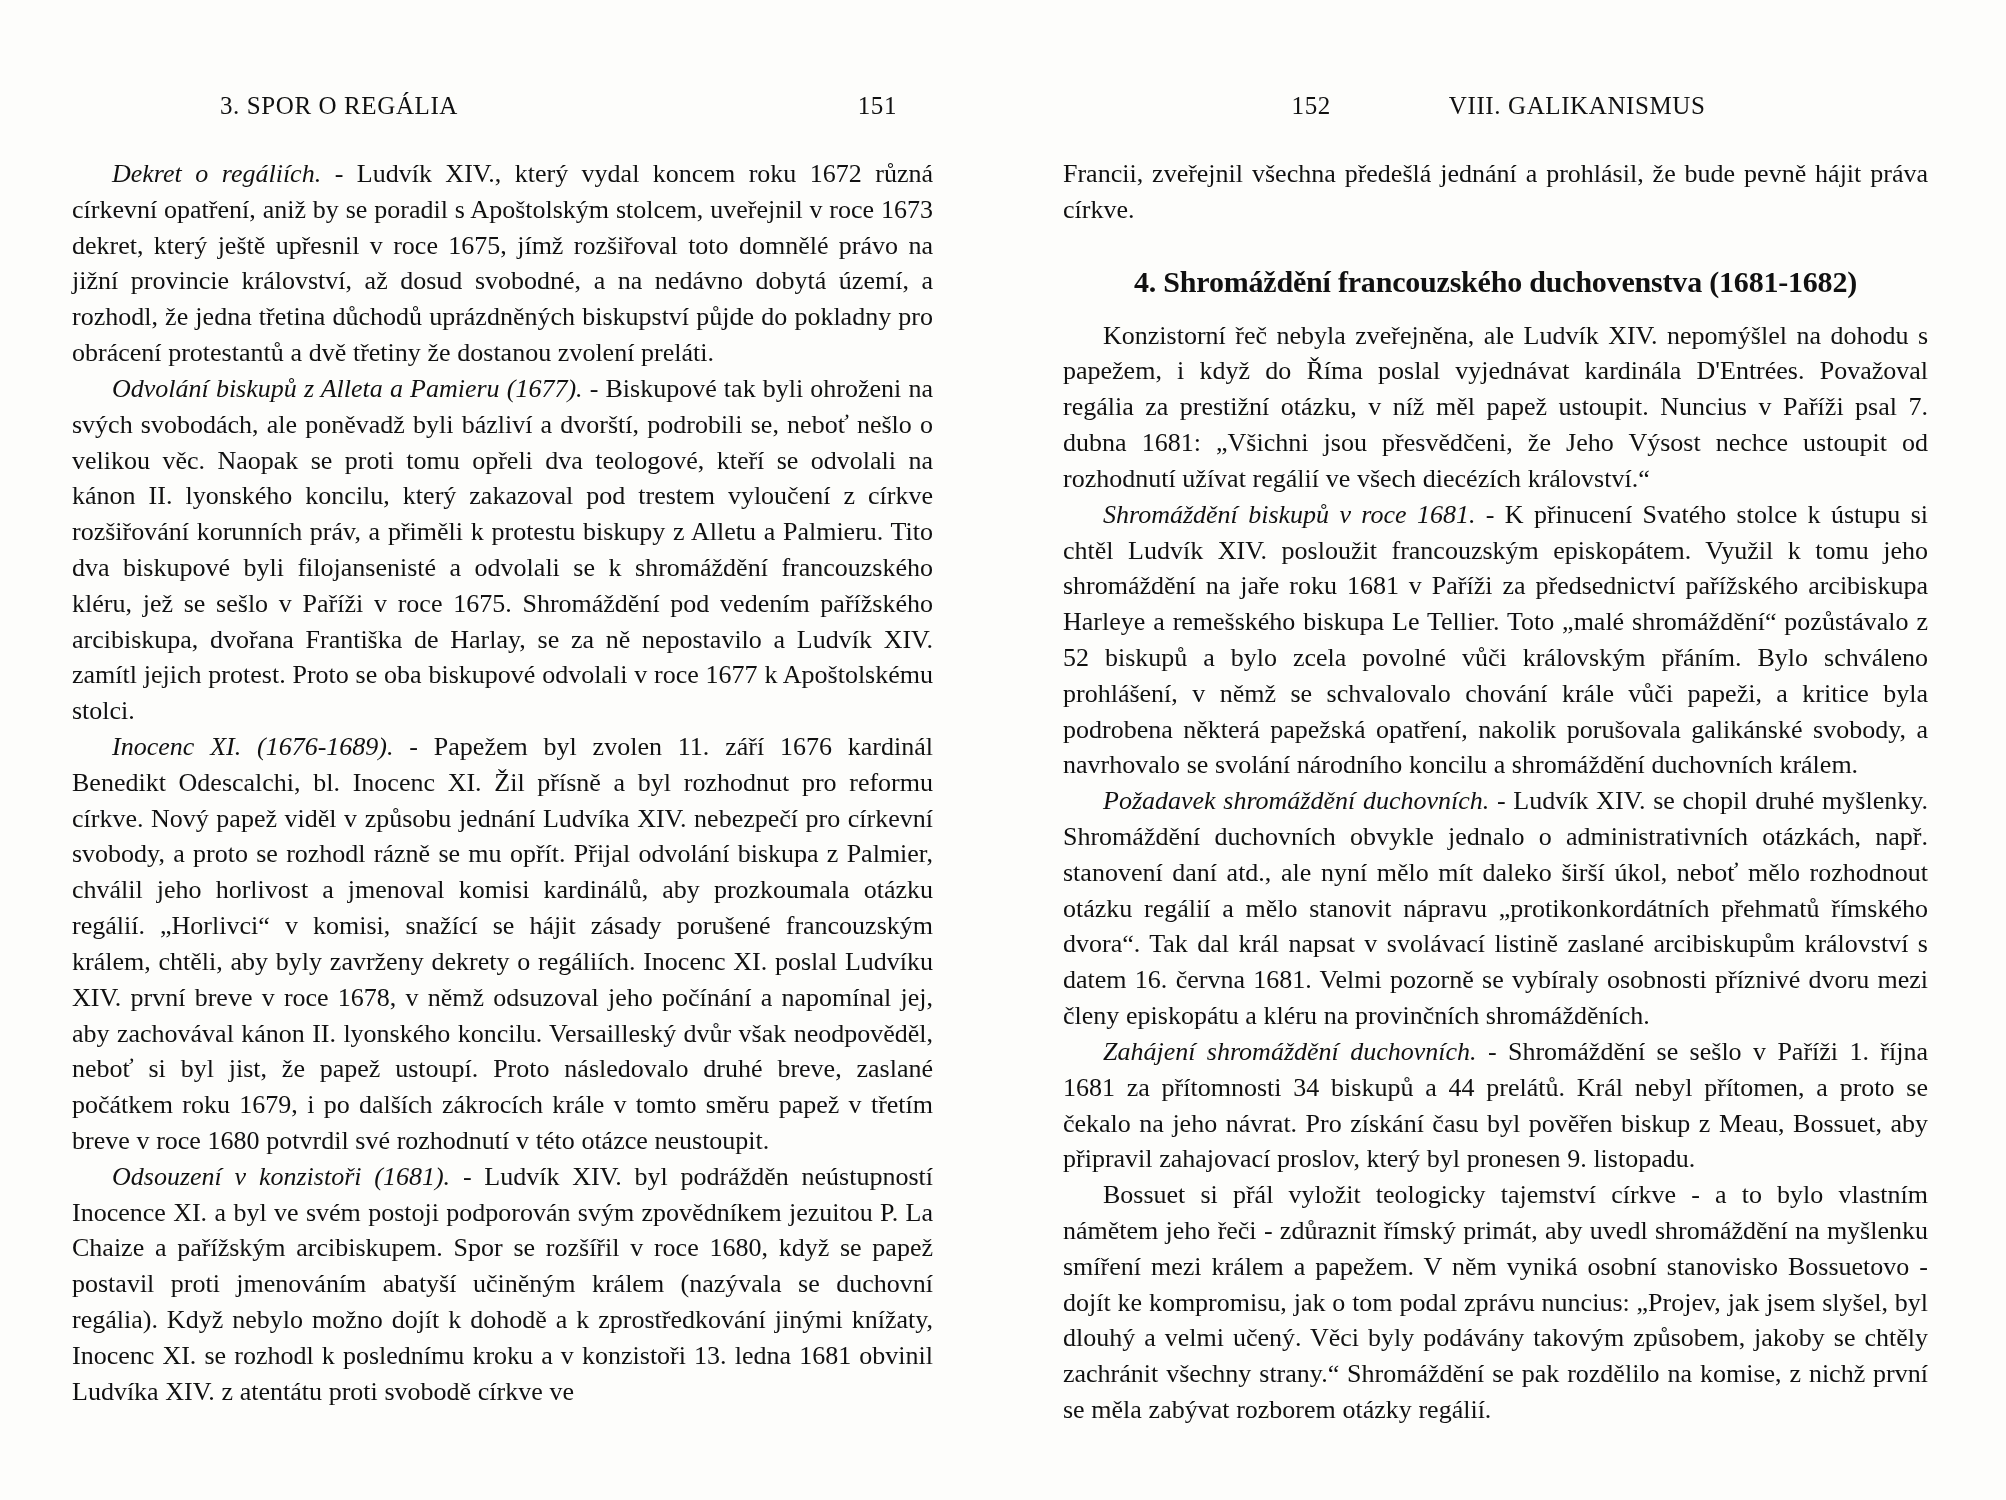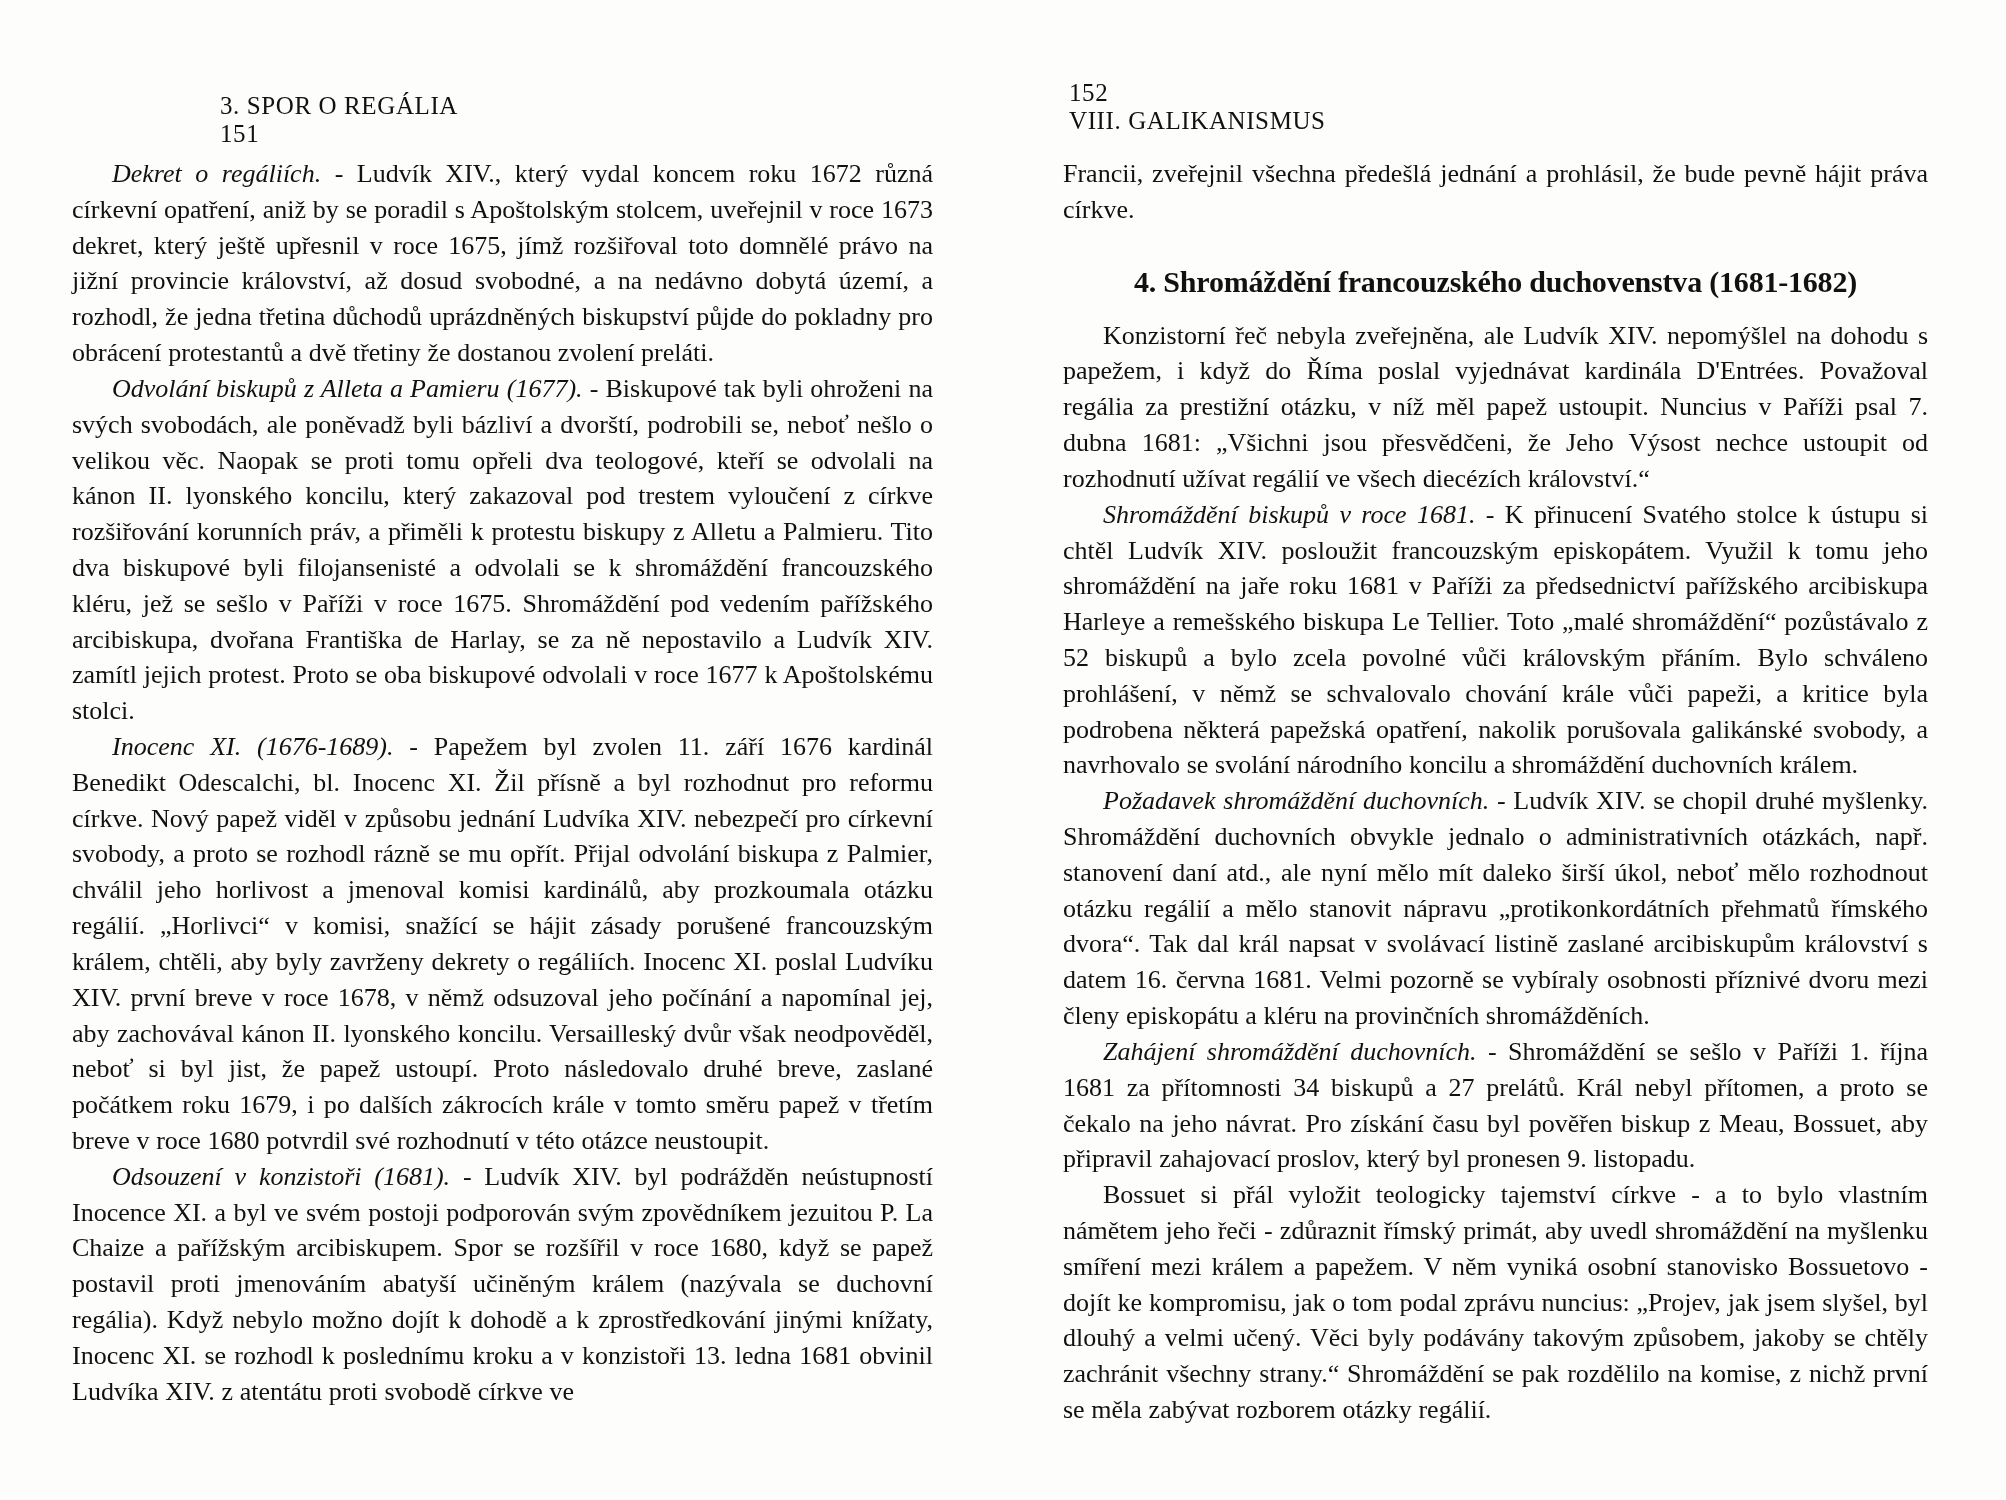--- a/index.html
+++ b/index.html
@@ -41,21 +41,20 @@
     width: 1px;
     background: transparent;
   }
   .runhead {
     display: flex;
     align-items: baseline;
     font-size: 25px;
     letter-spacing: 0.6px;
     margin-bottom: 34px;
     height: 30px;
-    flex-direction: column;
   }
   .runhead-left {
     justify-content: flex-start;
     padding-left: 148px;
   }
   .runhead-right {
     justify-content: center;
     padding-left: 6px;
   }
   .runhead .rh-title {
@@ -119,18 +118,18 @@
     <p class="body noindent"><span>Francii, zveřejnil všechna předešlá jednání a prohlásil, že bude pevně hájit práva církve.</span></p>
 
     <h2 class="section">4. Shromáždění francouzského duchovenstva (1681-1682)</h2>
 
     <p class="body"><span>Konzistorní řeč nebyla zveřejněna, ale Ludvík XIV. nepomýšlel na dohodu s papežem, i když do Říma poslal vyjednávat kardinála D'Entrées. Považoval regália za prestižní otázku, v níž měl papež ustoupit. Nuncius v Paříži psal 7. dubna 1681: „Všichni jsou přesvědčeni, že Jeho Výsost nechce ustoupit od rozhodnutí užívat regálií ve všech diecézích království.“</span></p>
 
     <p class="body"><span class="it">Shromáždění biskupů v roce 1681.</span><span> - K přinucení Svatého stolce k ústupu si chtěl Ludvík XIV. posloužit francouzským episkopátem. Využil k tomu jeho shromáždění na jaře roku 1681 v Paříži za předsednictví pařížského arcibiskupa Harleye a remešského biskupa Le Tellier. Toto „malé shromáždění“ pozůstávalo z 52 biskupů a bylo zcela povolné vůči královským přáním. Bylo schváleno prohlášení, v němž se schvalovalo chování krále vůči papeži, a kritice byla podrobena některá papežská opatření, nakolik porušovala galikánské svobody, a navrhovalo se svolání národního koncilu a shromáždění duchovních králem.</span></p>
 
     <p class="body"><span class="it">Požadavek shromáždění duchovních.</span><span> - Ludvík XIV. se chopil druhé myšlenky. Shromáždění duchovních obvykle jednalo o administrativních otázkách, např. stanovení daní atd., ale nyní mělo mít daleko širší úkol, neboť mělo rozhodnout otázku regálií a mělo stanovit nápravu „protikonkordátních přehmatů římského dvora“. Tak dal král napsat v svolávací listině zaslané arcibiskupům království s datem 16. června 1681. Velmi pozorně se vybíraly osobnosti příznivé dvoru mezi členy episkopátu a kléru na provinčních shromážděních.</span></p>
 
-    <p class="body"><span class="it">Zahájení shromáždění duchovních.</span><span> - Shromáždění se sešlo v Paříži 1. října 1681 za přítomnosti 34 biskupů a 27 prelátů. Král nebyl přítomen, a proto se čekalo na jeho návrat. Pro získání času byl pověřen biskup z Meau, Bossuet, aby připravil zahajovací proslov, který byl pronesen 9. listopadu.</span></p>
+    <p class="body"><span class="it">Zahájení shromáždění duchovních.</span><span> - Shromáždění se sešlo v Paříži 1. října 1681 za přítomnosti 34 biskupů a 44 prelátů. Král nebyl přítomen, a proto se čekalo na jeho návrat. Pro získání času byl pověřen biskup z Meau, Bossuet, aby připravil zahajovací proslov, který byl pronesen 9. listopadu.</span></p>
 
     <p class="body"><span>Bossuet si přál vyložit teologicky tajemství církve - a to bylo vlastním námětem jeho řeči - zdůraznit římský primát, aby uvedl shromáždění na myšlenku smíření mezi králem a papežem. V něm vyniká osobní stanovisko Bossuetovo - dojít ke kompromisu, jak o tom podal zprávu nuncius: „Projev, jak jsem slyšel, byl dlouhý a velmi učený. Věci byly podávány takovým způsobem, jakoby se chtěly zachránit všechny strany.“ Shromáždění se pak rozdělilo na komise, z nichž první se měla zabývat rozborem otázky regálií.</span></p>
   </div>
 
 </div>
 
 </body></html>

